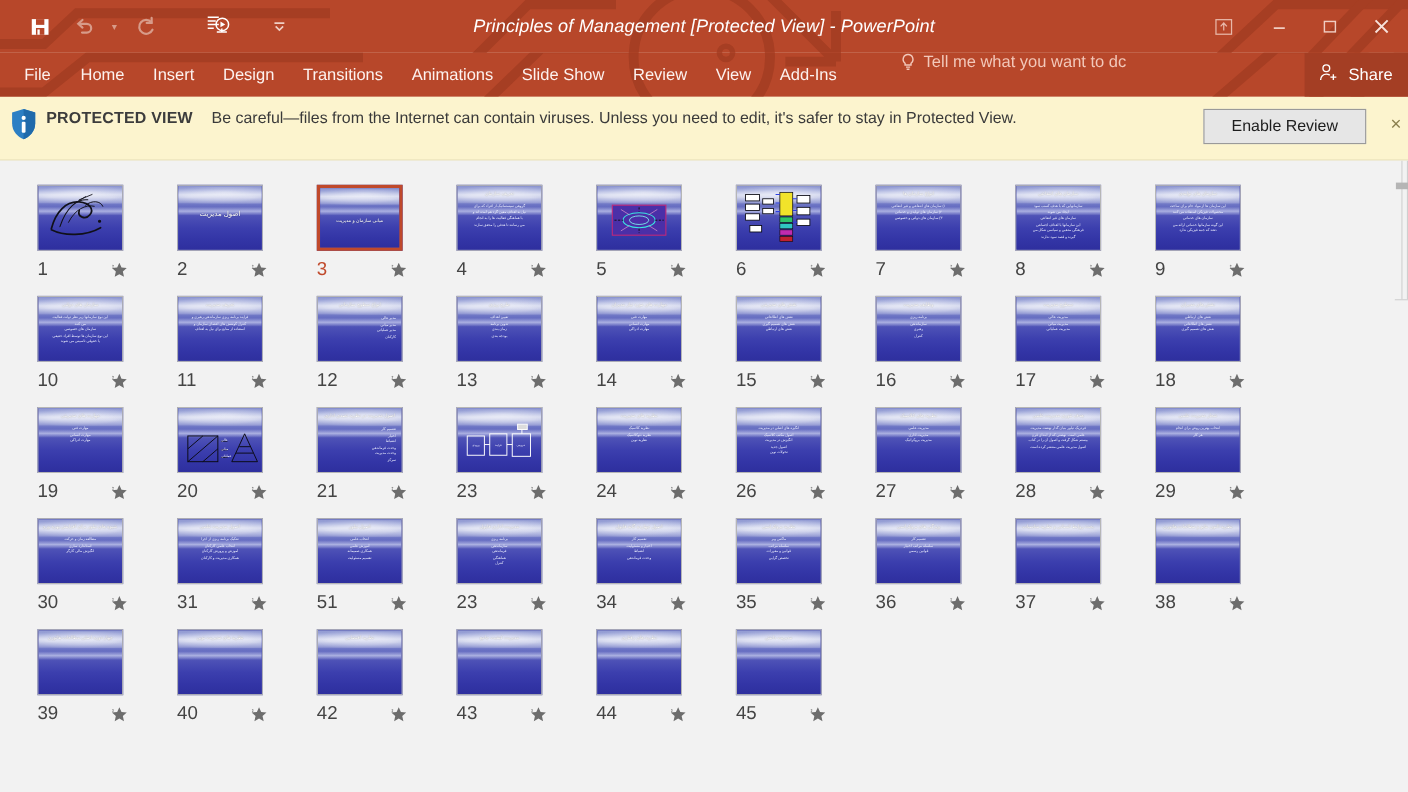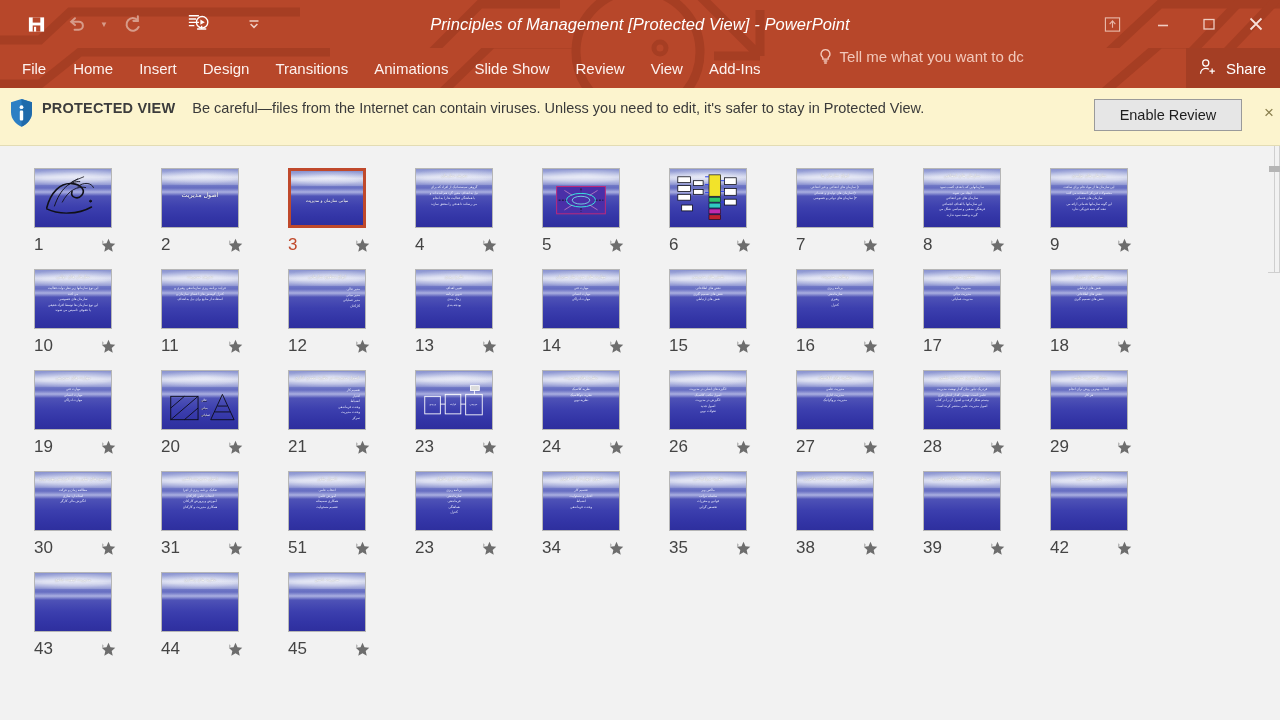--- a/index.html
+++ b/index.html
@@ -1125,40 +1125,90 @@
           <svg class="star" viewBox="0 0 16 16">
             <path d="M8 .9 L10.1 5.6 L15.2 6.1 L11.4 9.5 L12.5 14.6 L8 12 L3.5 14.6 L4.6 9.5 L0.8 6.1 L5.9 5.6 Z" fill="#6d6d6d"></path>
             <path d="M1.2 3.2 L2.6 3.9 M1.2 5.1 L2.4 5.0" stroke="#8d8d8d" stroke-width="1" fill="none"></path>
           </svg>
         </div>
       </div>
       <div class="cell">
         <div class="thumb-frame">
           <div class="slide-canvas"></div>
           <div class="sl-body">
+            <div class="sl-title" style="top:4px">ویژگی های بروکراسی</div>
+            <div class="sl-lines" style="top:16px">
+              <div>تقسیم کار</div>
+              <div>سلسله مراتب اختیار</div>
+              <div>قوانین رسمی</div>
+            </div>
+          </div>
+        </div>
+        <div class="meta">
+          <span class="slide-num">36</span>
+          <svg class="star" viewBox="0 0 16 16">
+            <path d="M8 .9 L10.1 5.6 L15.2 6.1 L11.4 9.5 L12.5 14.6 L8 12 L3.5 14.6 L4.6 9.5 L0.8 6.1 L5.9 5.6 Z" fill="#6d6d6d"></path>
+            <path d="M1.2 3.2 L2.6 3.9 M1.2 5.1 L2.4 5.0" stroke="#8d8d8d" stroke-width="1" fill="none"></path>
+          </svg>
+        </div>
+      </div>
+      <div class="cell">
+        <div class="thumb-frame">
+          <div class="slide-canvas"></div>
+          <div class="sl-body">
+            <div class="sl-title" style="top:4px">بحث روابط انسانی و نظریه مناسبات</div>
+          </div>
+        </div>
+        <div class="meta">
+          <span class="slide-num">37</span>
+          <svg class="star" viewBox="0 0 16 16">
+            <path d="M8 .9 L10.1 5.6 L15.2 6.1 L11.4 9.5 L12.5 14.6 L8 12 L3.5 14.6 L4.6 9.5 L0.8 6.1 L5.9 5.6 Z" fill="#6d6d6d"></path>
+            <path d="M1.2 3.2 L2.6 3.9 M1.2 5.1 L2.4 5.0" stroke="#8d8d8d" stroke-width="1" fill="none"></path>
+          </svg>
+        </div>
+      </div>
+      <div class="cell">
+        <div class="thumb-frame">
+          <div class="slide-canvas"></div>
+          <div class="sl-body">
             <div class="sl-title" style="top:4px">نظریه التون مایو و مطالعات هاثورن</div>
           </div>
         </div>
         <div class="meta">
           <span class="slide-num">38</span>
           <svg class="star" viewBox="0 0 16 16">
             <path d="M8 .9 L10.1 5.6 L15.2 6.1 L11.4 9.5 L12.5 14.6 L8 12 L3.5 14.6 L4.6 9.5 L0.8 6.1 L5.9 5.6 Z" fill="#6d6d6d"></path>
             <path d="M1.2 3.2 L2.6 3.9 M1.2 5.1 L2.4 5.0" stroke="#8d8d8d" stroke-width="1" fill="none"></path>
           </svg>
         </div>
       </div>
       <div class="cell">
         <div class="thumb-frame">
           <div class="slide-canvas"></div>
           <div class="sl-body">
             <div class="sl-title" style="top:4px">چهار دوره اصلی مطالعات هاثورن</div>
           </div>
         </div>
         <div class="meta">
           <span class="slide-num">39</span>
+          <svg class="star" viewBox="0 0 16 16">
+            <path d="M8 .9 L10.1 5.6 L15.2 6.1 L11.4 9.5 L12.5 14.6 L8 12 L3.5 14.6 L4.6 9.5 L0.8 6.1 L5.9 5.6 Z" fill="#6d6d6d"></path>
+            <path d="M1.2 3.2 L2.6 3.9 M1.2 5.1 L2.4 5.0" stroke="#8d8d8d" stroke-width="1" fill="none"></path>
+          </svg>
+        </div>
+      </div>
+      <div class="cell">
+        <div class="thumb-frame">
+          <div class="slide-canvas"></div>
+          <div class="sl-body">
+            <div class="sl-title" style="top:4px">نظریه های مدیریت نوین</div>
+          </div>
+        </div>
+        <div class="meta">
+          <span class="slide-num">40</span>
           <svg class="star" viewBox="0 0 16 16">
             <path d="M8 .9 L10.1 5.6 L15.2 6.1 L11.4 9.5 L12.5 14.6 L8 12 L3.5 14.6 L4.6 9.5 L0.8 6.1 L5.9 5.6 Z" fill="#6d6d6d"></path>
             <path d="M1.2 3.2 L2.6 3.9 M1.2 5.1 L2.4 5.0" stroke="#8d8d8d" stroke-width="1" fill="none"></path>
           </svg>
         </div>
       </div>
       <div class="cell">
         <div class="thumb-frame">
           <div class="slide-canvas"></div>
           <div class="sl-body">

